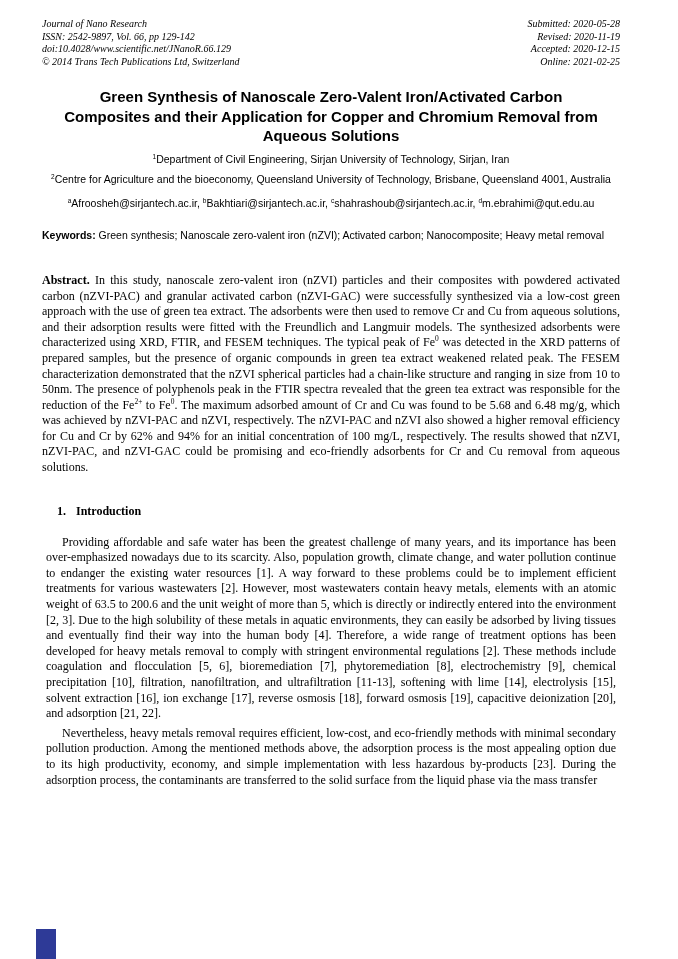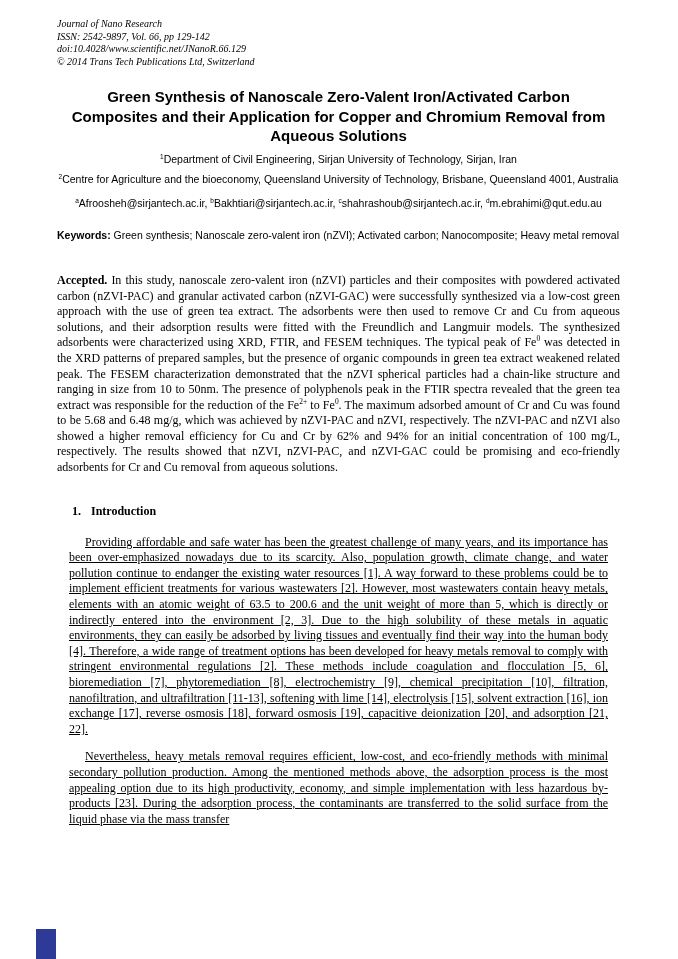--- a/index.html
+++ b/index.html
@@ -2,21 +2,21 @@
 <html><head>
 <meta charset="utf-8">
 <style>
   html, body { margin: 0; padding: 0; background: #ffffff; }
   .page {
     position: relative;
     width: 678px;
     height: 959px;
     background: #ffffff;
     box-sizing: border-box;
-    padding: 18px 58px 0 57px;
+    padding: 18px 58px 0 42px;
     font-family: "Liberation Serif", "DejaVu Serif", serif;
     color: #000000;
     overflow: hidden;
   }
   .masthead {
     display: flex;
     justify-content: space-between;
     font-style: italic;
     font-size: 10px;
     line-height: 1.25;
@@ -67,22 +67,21 @@
     font-weight: bold;
     margin: 28px 0 16px 0;
     padding-left: 15px;
   }
   .hgap { display: inline-block; width: 10px; }
   .body-para {
     font-size: 12px;
     line-height: 1.3;
     text-align: justify;
     text-indent: 16px;
-    margin: 12px;
-    text-decoration: underline;
+    margin: 4px;
   }
   sup { font-size: 0.62em; line-height: 0; }
   .footer-bar {
     position: absolute;
     left: 36px;
     bottom: 0;
     width: 20px;
     height: 30px;
   }
 </style>
@@ -91,37 +90,43 @@
 
 <div class="page">
 
   <div class="masthead">
     <div class="mast-left">
       <div>Journal of Nano Research</div>
       <div>ISSN: 2542-9897, Vol. 66, pp 129-142</div>
       <div>doi:10.4028/www.scientific.net/JNanoR.66.129</div>
       <div>© 2014 Trans Tech Publications Ltd, Switzerland</div>
     </div>
+    <div class="mast-right">
+      <div>Submitted: 2020-05-28</div>
+      <div>Revised: 2020-11-19</div>
+      <div>Accepted: 2020-12-15</div>
+      <div>Online: 2021-02-25</div>
+    </div>
   </div>
 
   <h1 class="paper-title">Green Synthesis of Nanoscale Zero-Valent Iron/Activated Carbon Composites and their Application for Copper and Chromium Removal from Aqueous Solutions</h1>
 
 
   <p class="affil"><sup>1</sup>Department of Civil Engineering, Sirjan University of Technology, Sirjan, Iran</p>
   <p class="affil"><sup>2</sup>Centre for Agriculture and the bioeconomy, Queensland University of Technology, Brisbane, Queensland 4001, Australia</p>
 
   <p class="emails"><sup>a</sup>Afroosheh@sirjantech.ac.ir, <sup>b</sup>Bakhtiari@sirjantech.ac.ir, <sup>c</sup>shahrashoub@sirjantech.ac.ir, <sup>d</sup>m.ebrahimi@qut.edu.au</p>
 
   <p class="keywords">
     <span class="b">Keywords:</span>
     <span>Green synthesis; Nanoscale zero-valent iron (nZVI); Activated carbon; Nanocomposite; Heavy metal removal</span>
   </p>
 
   <p class="abstract">
-    <span class="b">Accepted.</span>
+    <span class="b">Abstract.</span>
     <span>In this study, nanoscale zero-valent iron (nZVI) particles and their composites with powdered activated carbon (nZVI-PAC) and granular activated carbon (nZVI-GAC) were successfully synthesized via a low-cost green approach with the use of green tea extract. The adsorbents were then used to remove Cr and Cu from aqueous solutions, and their adsorption results were fitted with the Freundlich and Langmuir models. The synthesized adsorbents were characterized using XRD, FTIR, and FESEM techniques. The typical peak of Fe<sup>0</sup> was detected in the XRD patterns of prepared samples, but the presence of organic compounds in green tea extract weakened related peak. The FESEM characterization demonstrated that the nZVI spherical particles had a chain-like structure and ranging in size from 10 to 50nm. The presence of polyphenols peak in the FTIR spectra revealed that the green tea extract was responsible for the reduction of the Fe<sup>2+</sup> to Fe<sup>0</sup>. The maximum adsorbed amount of Cr and Cu was found to be 5.68 and 6.48 mg/g, which was achieved by nZVI-PAC and nZVI, respectively. The nZVI-PAC and nZVI also showed a higher removal efficiency for Cu and Cr by 62% and 94% for an initial concentration of 100 mg/L, respectively. The results showed that nZVI, nZVI-PAC, and nZVI-GAC could be promising and eco-friendly adsorbents for Cr and Cu removal from aqueous solutions.</span>
   </p>
 
   <h2 class="section-heading"><span>1.</span><span class="hgap"></span><span>Introduction</span></h2>
 
   <p class="body-para">Providing affordable and safe water has been the greatest challenge of many years, and its importance has been over-emphasized nowadays due to its scarcity. Also, population growth, climate change, and water pollution continue to endanger the existing water resources [1]. A way forward to these problems could be to implement efficient treatments for various wastewaters [2]. However, most wastewaters contain heavy metals, elements with an atomic weight of 63.5 to 200.6 and the unit weight of more than 5, which is directly or indirectly entered into the environment [2, 3]. Due to the high solubility of these metals in aquatic environments, they can easily be adsorbed by living tissues and eventually find their way into the human body [4]. Therefore, a wide range of treatment options has been developed for heavy metals removal to comply with stringent environmental regulations [2]. These methods include coagulation and flocculation [5, 6], bioremediation [7], phytoremediation [8], electrochemistry [9], chemical precipitation [10], filtration, nanofiltration, and ultrafiltration [11-13], softening with lime [14], electrolysis [15], solvent extraction [16], ion exchange [17], reverse osmosis [18], forward osmosis [19], capacitive deionization [20], and adsorption [21, 22].</p>
   <p class="body-para">Nevertheless, heavy metals removal requires efficient, low-cost, and eco-friendly methods with minimal secondary pollution production. Among the mentioned methods above, the adsorption process is the most appealing option due to its high productivity, economy, and simple implementation with less hazardous by-products [23]. During the adsorption process, the contaminants are transferred to the solid surface from the liquid phase via the mass transfer</p>
 
   <div class="footer-bar" style="background: rgb(46, 58, 151);"></div>
 

